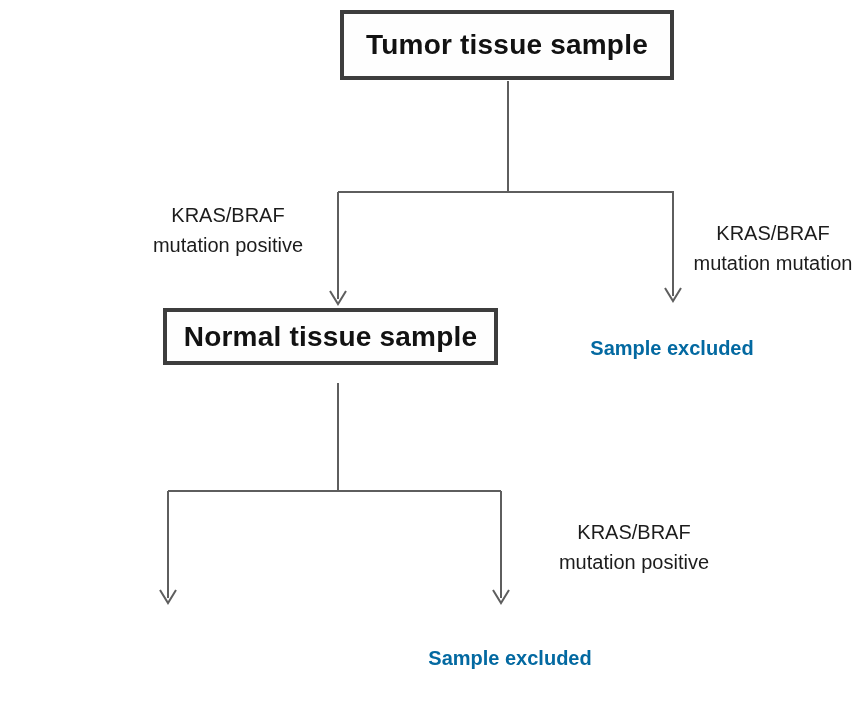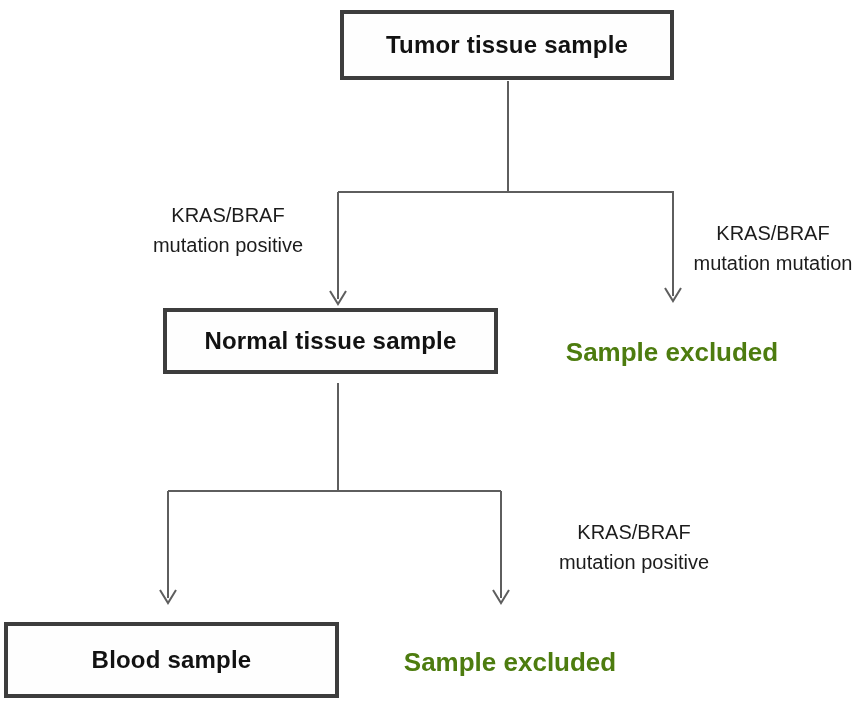--- a/index.html
+++ b/index.html
@@ -24,46 +24,46 @@
   }
   .node {
     position: absolute;
     box-sizing: border-box;
     background: #fefefe;
     border: 4px solid #3d3d3d;
     display: flex;
     align-items: center;
     justify-content: center;
     font-weight: 700;
-    font-size: 24px;
+    font-size: 28px;
     color: #121212;
     letter-spacing: 0.2px;
   }
   .node-tumor  { left: 340px; top: 10px;  width: 334px; height: 70px; }
-  .node-normal { left: 163px; top: 308px; width: 335px; height: 66px; }
+  .node-normal { left: 163px; top: 308px; width: 335px; height: 57px; }
   .node-blood  { left: 4px;   top: 622px; width: 335px; height: 76px; }
   .edge-label {
     position: absolute;
     transform: translateX(-50%);
     text-align: center;
     font-size: 20px;
     font-weight: 400;
     line-height: 30px;
     color: #1c1c1c;
     white-space: nowrap;
   }
   .edge-label-top-left     { left: 228px; top: 200px; }
   .edge-label-top-right    { left: 773px; top: 218px; }
   .edge-label-bottom-right { left: 634px; top: 517px; }
   .excluded-label {
     position: absolute;
     transform: translateX(-50%);
-    font-size: 26px;
+    font-size: 20px;
     font-weight: 700;
-    color: #4d7c0f;
+    color: #0369a1;
     white-space: nowrap;
   }
   .excluded-top    { left: 672px; top: 337px; }
   .excluded-bottom { left: 510px; top: 647px; }
 </style>
 </head>
 <body>
 
 <div class="canvas">
 
@@ -108,19 +108,16 @@
     <span>Normal tissue sample</span>
   </div>
 
   <div class="excluded-label excluded-top">Sample excluded</div>
 
   <div class="edge-label edge-label-bottom-right">
     <div>KRAS/BRAF</div>
     <div>mutation positive</div>
   </div>
 
-  <div class="node node-blood">
-    <span>Blood sample</span>
-  </div>
 
   <div class="excluded-label excluded-bottom">Sample excluded</div>
 
 </div>
 
 </body></html>

